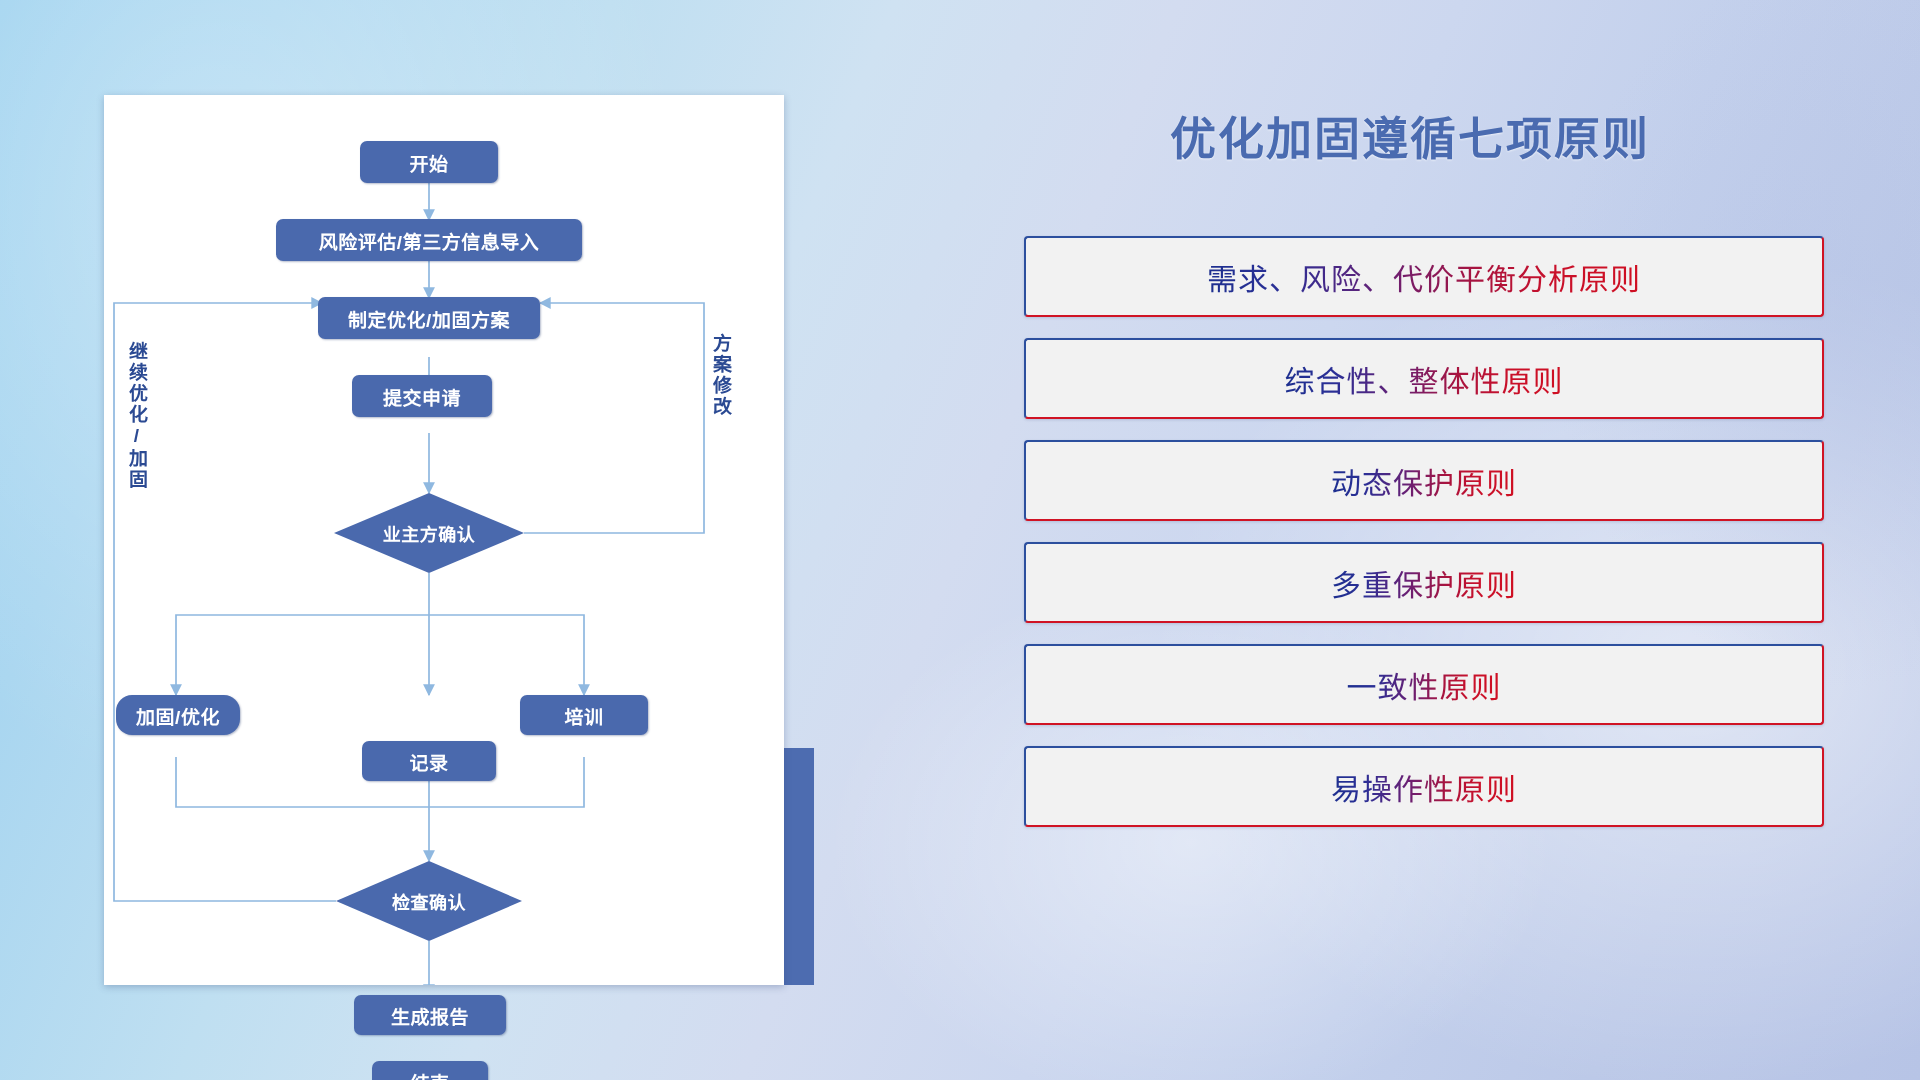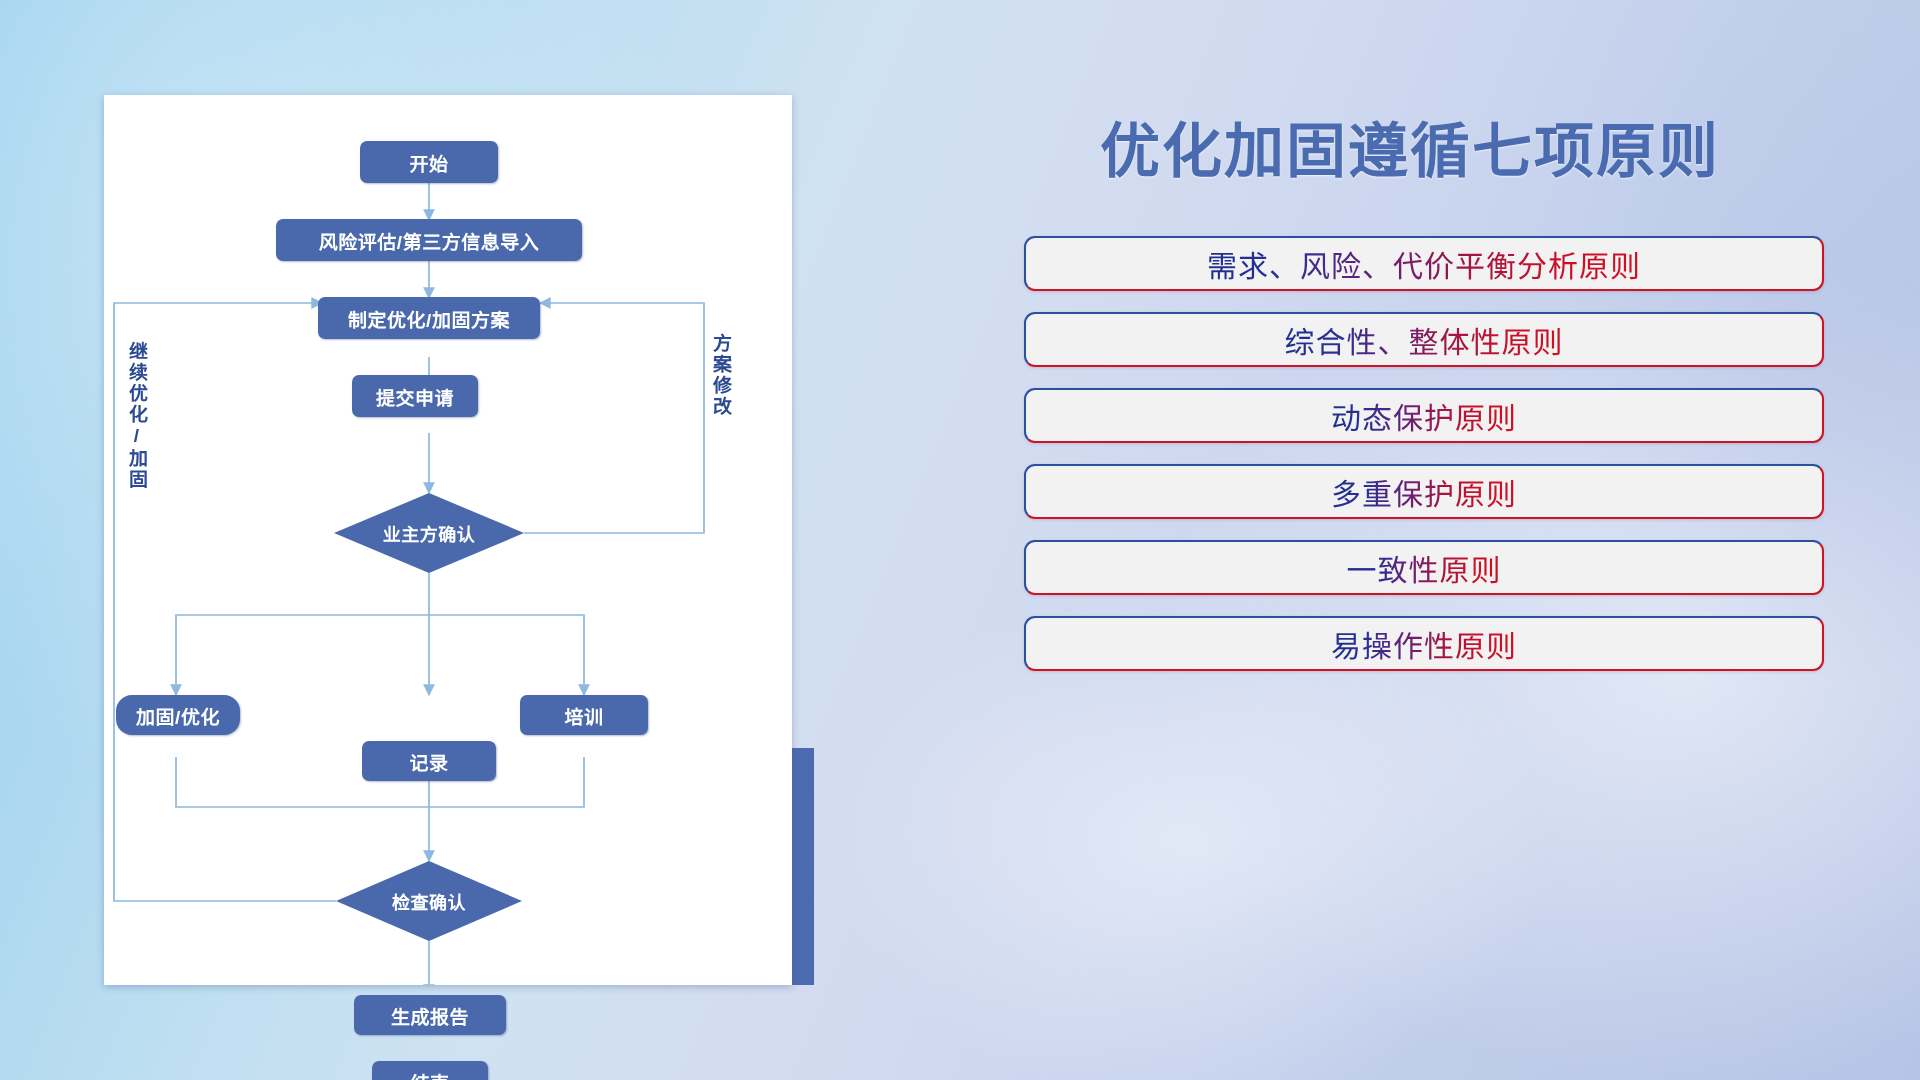--- a/index.html
+++ b/index.html
@@ -53,21 +53,20 @@
   }
   #flow-card {
     position: absolute;
     left: 104px;
     top: 95px;
     width: 680px;
     height: 890px;
     background: #ffffff;
     z-index: 2;
     box-shadow: 0 2px 7px rgba(50,70,120,0.30);
-    padding-left: 8px;
   }
   #flow-canvas {
     position: absolute;
     inset: 0;
     width: 680px;
     height: 890px;
   }
 
   
   .node {
@@ -122,39 +121,39 @@
     width: 920px;
     height: 1080px;
     z-index: 3;
   }
   #panel-title {
     position: absolute;
     left: 0;
     top: 102px;
     width: 820px;
     text-align: center;
-    font-size: 60px;
+    font-size: 46px;
     font-weight: bold;
     color: #4a6bb0;
     letter-spacing: 2px;
     text-shadow: 0 1px 2px rgba(255,255,255,0.65);
   }
   #principle-list {
     position: absolute;
     left: 24px;
     top: 236px;
     width: 800px;
   }
   .principle-card {
     position: relative;
     box-sizing: border-box;
-    height: 55px;
+    height: 81px;
     margin-bottom: 21px;
     background: #f2f2f2;
-    border-radius: 11px;
+    border-radius: 4px;
     border-top: 2px solid #2c4f9e;
     border-left: 2px solid #2c4f9e;
     border-right: 2px solid #d01324;
     border-bottom: 2px solid #d01324;
     display: flex;
     align-items: center;
     justify-content: center;
     box-shadow: 0 1px 3px rgba(60,80,130,0.20);
   }
   .principle-card .ptext {
@@ -217,21 +216,21 @@
     </div>
 
     <div class="node" style="left:172px; top:124px; width:306px; height:42px;">
       <span>风险评估/第三方信息导入</span>
     </div>
 
     <div class="node" style="left:214px; top:202px; width:222px; height:42px;">
       <span>制定优化/加固方案</span>
     </div>
 
-    <div class="node" style="left:248px; top:280px; width:126px; height:42px;">
+    <div class="node" style="left:248px; top:280px; width:140px; height:42px;">
       <span>提交申请</span>
     </div>
 
     <div class="node decision" style="left:230px; top:398px; width:190px; height:80px;">
       <svg width="190" height="80" style="position:absolute;left:0;top:0;">
         <polygon points="95,0 190,40 95,80 0,40" fill="#4a69ad"></polygon>
       </svg>
       <span class="diamond-label">业主方确认</span>
     </div>
 

